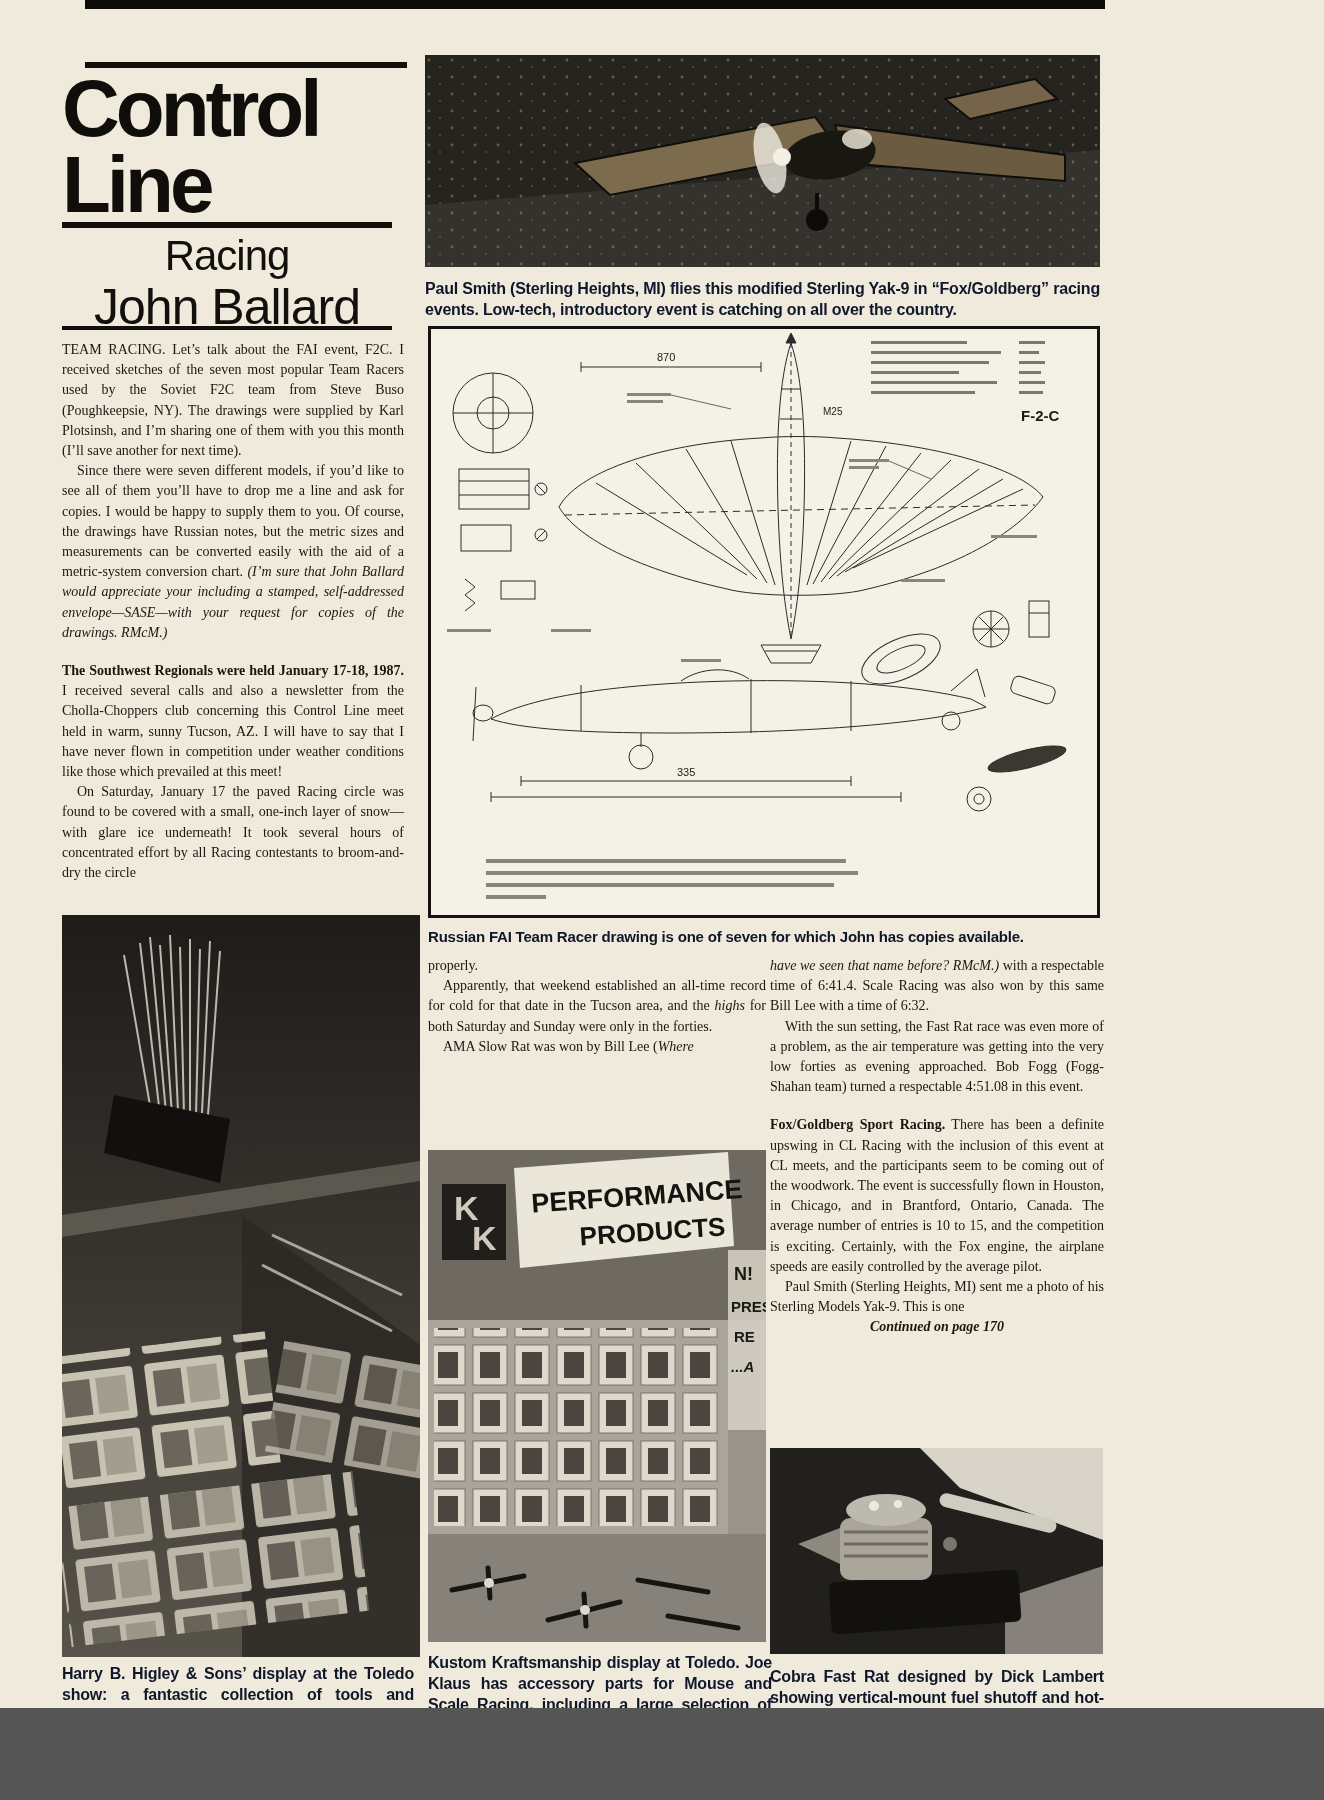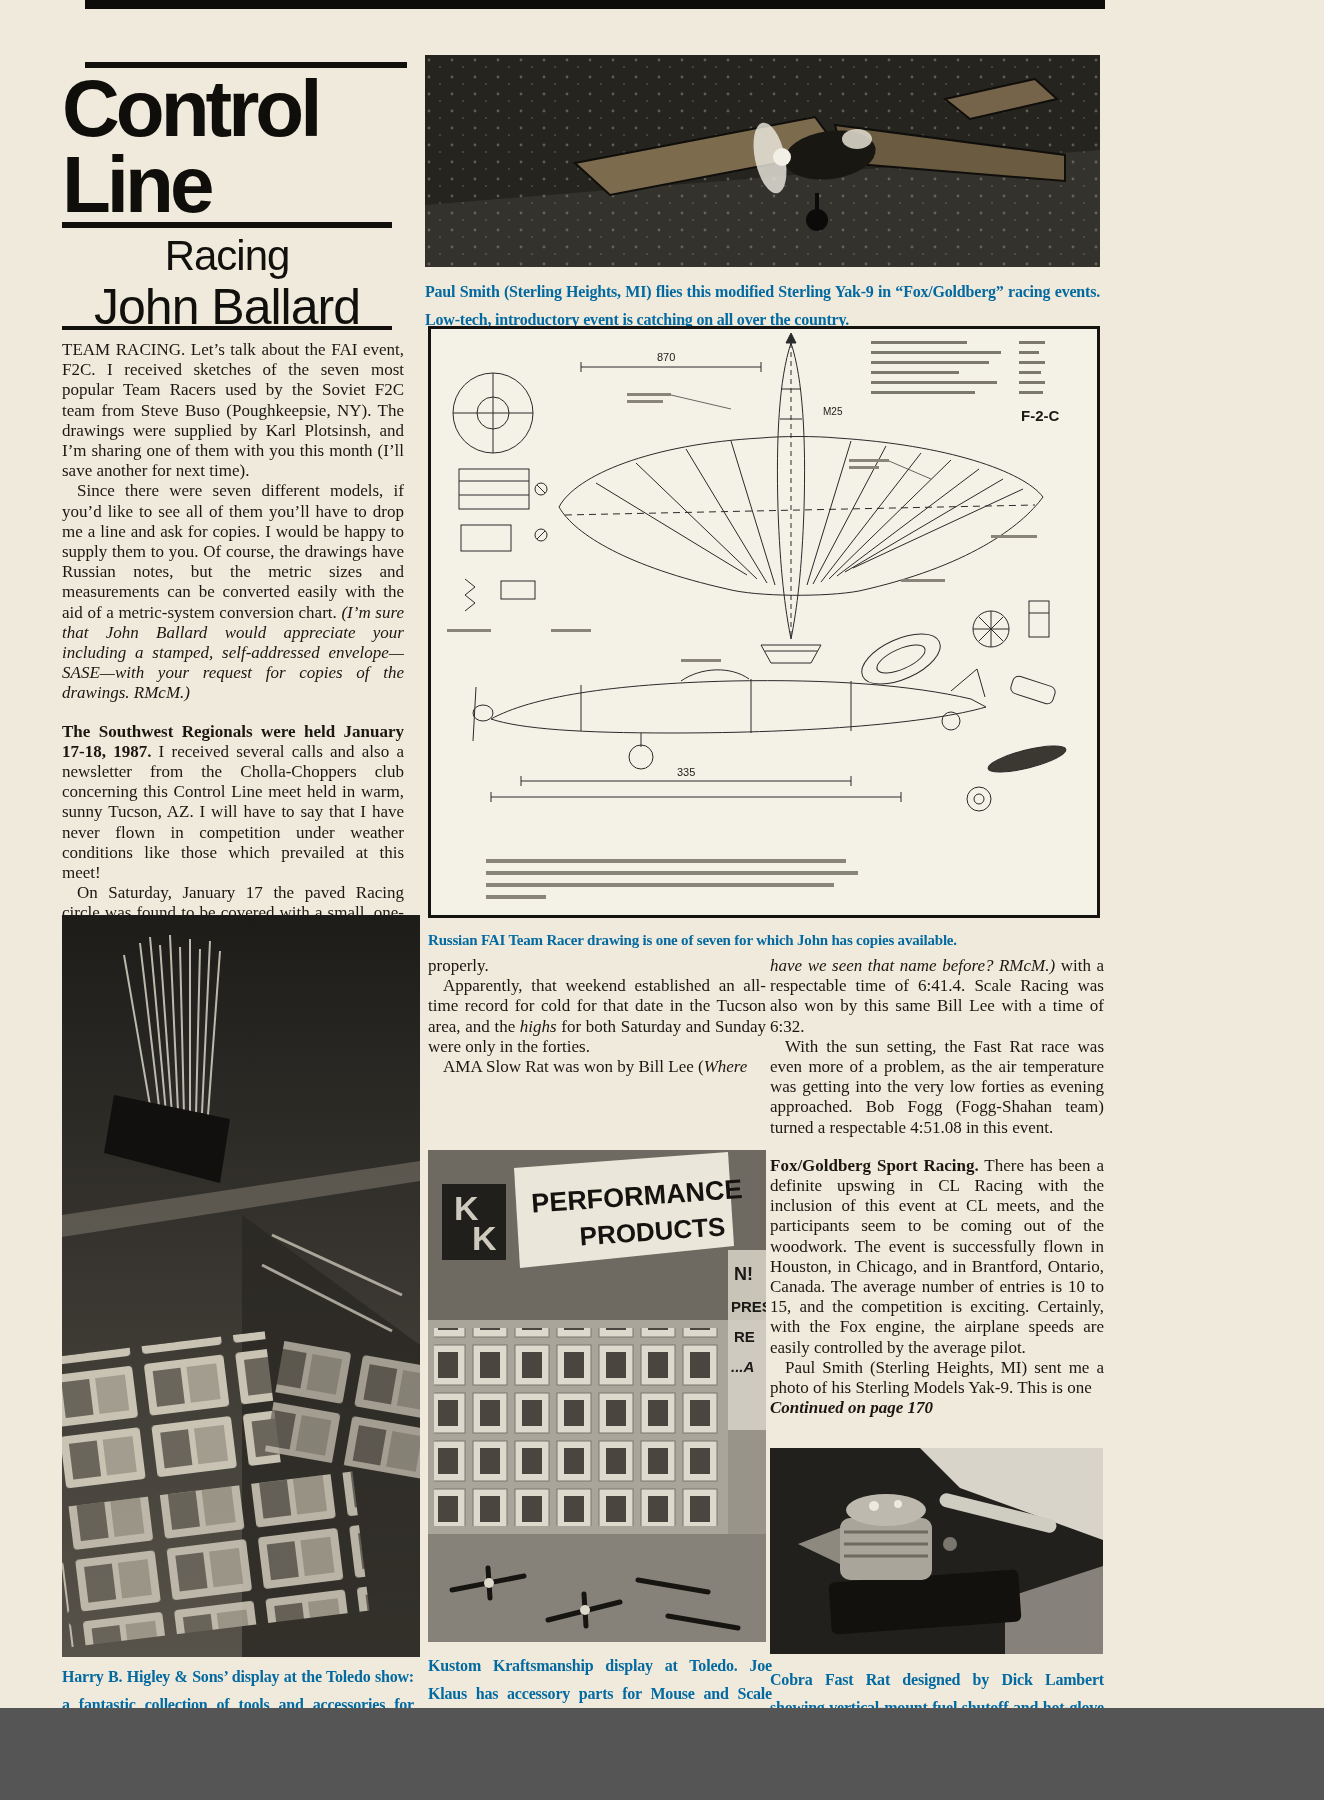--- a/index.html
+++ b/index.html
@@ -20,35 +20,35 @@
     font-size:80px; line-height:0.93; letter-spacing:-4px; color:#0f0e0b;
   }
   .mast-sub {
     position:absolute; left:62px; width:330px; text-align:center;
     font-family:"Liberation Sans", sans-serif; font-weight:400; color:#12100d;
   }
 
   
   .col {
     position:absolute;
-    font-size:17px; line-height:20.2px; text-align:justify; color:#1a1712;
+    font-size:14px; line-height:20.2px; text-align:justify; color:#1a1712;
   }
   .col p { margin:0; text-indent:15px; }
   .col p.noindent { text-indent:0; }
   .col p.gap { margin-top:18px; }
   .bold { font-weight:bold; }
   .ital { font-style:italic;margin-top:48px; }
-  .continued { text-align:left; font-style:italic; font-weight:bold; margin-top:6px; }
+  .continued { text-align:center; font-style:italic; font-weight:bold; margin-top:6px; }
 
   
   .caption {
     position:absolute;
-    font-family:Liberation Serif, serif; font-weight:bold;
-    font-size:16px; line-height:28px; letter-spacing:-0.2px;
-    text-align:justify; color:#0369a1;
+    font-family:Liberation Sans, sans-serif; font-weight:bold;
+    font-size:16px; line-height:21px; letter-spacing:-0.2px;
+    text-align:justify; color:#0f172a;
   }
   .caption.single { text-align:left; }
 
   .photo { position:absolute; overflow:hidden; background:#232220; }
   .photo svg { display:block; }
 
   .drawing-box {
     position:absolute; left:428px; top:326px; width:672px; height:592px;
     background:#f4f1e6; border:3px solid #15130f; box-sizing:border-box;
   }

